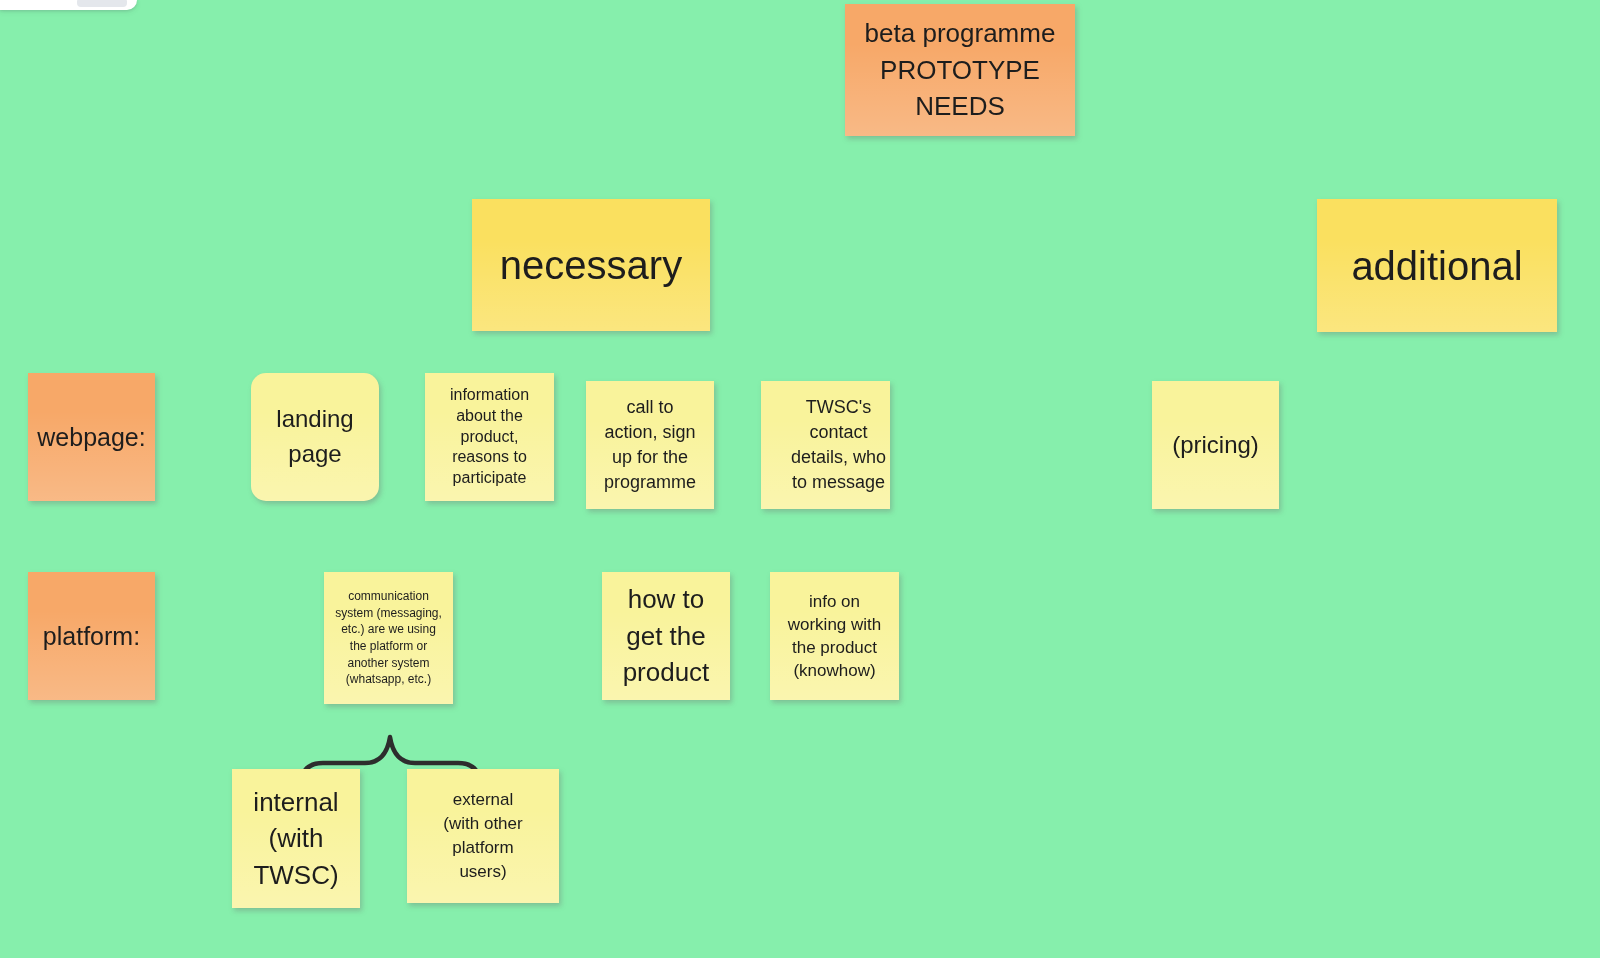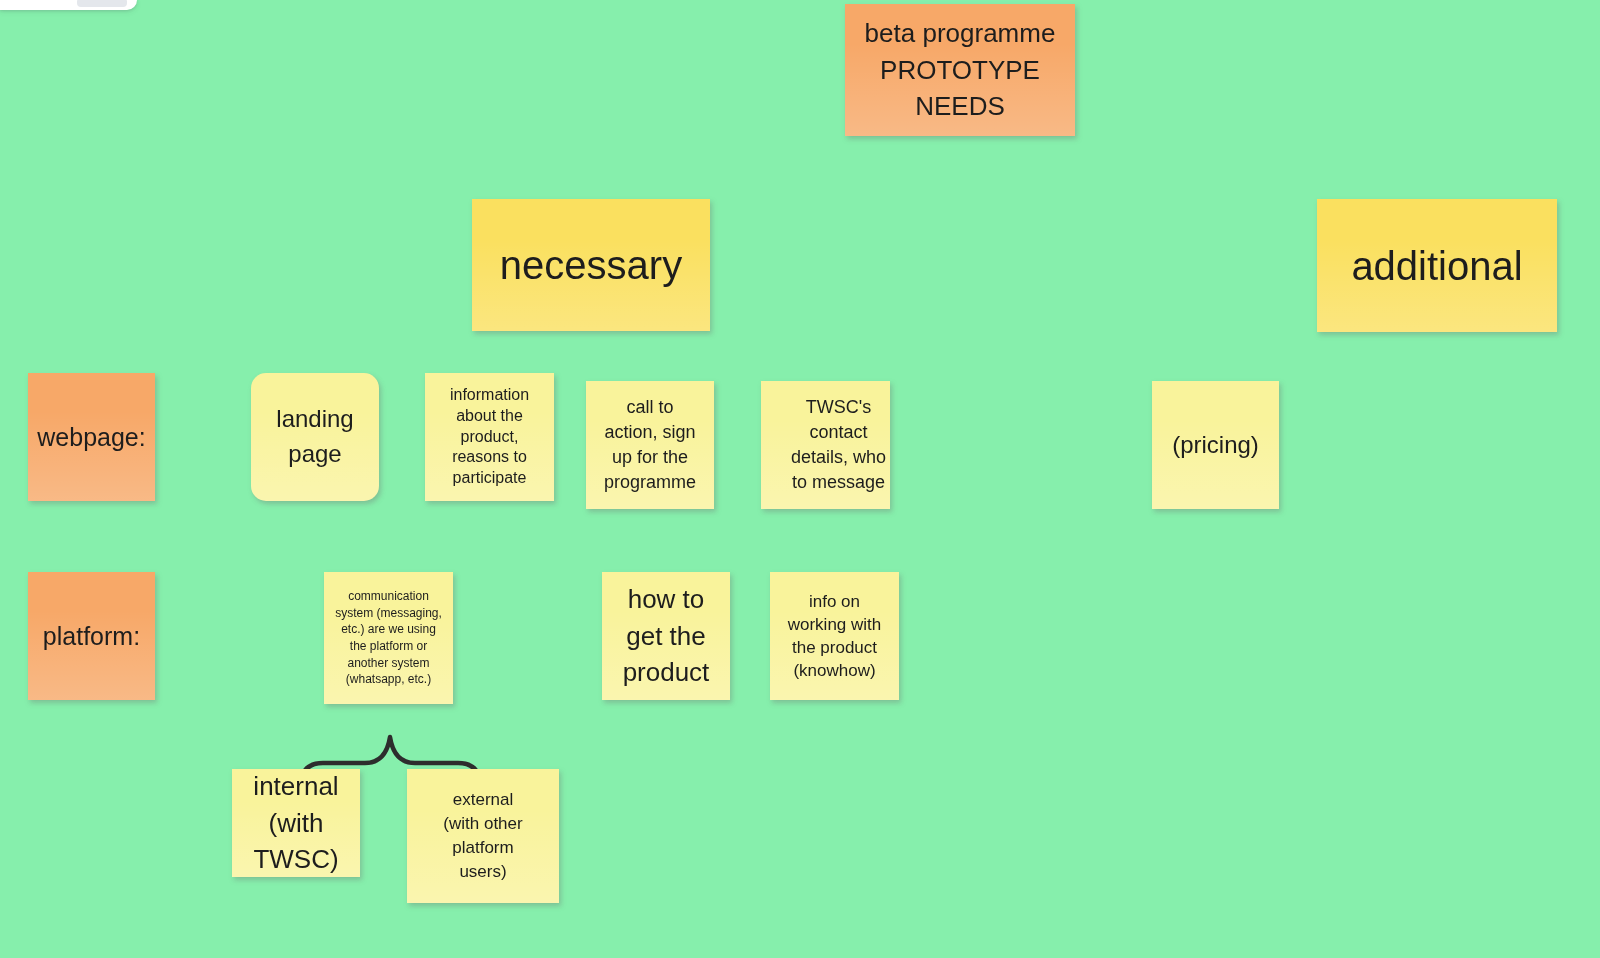--- a/index.html
+++ b/index.html
@@ -46,21 +46,21 @@
   .n-webpage       { left:28px;   top:373px; width:127px; height:128px; font-size:25px; line-height:1.3; }
   .n-landing       { left:251px;  top:373px; width:128px; height:128px; font-size:24px; line-height:1.45;border-radius:15px; }
   .n-information   { left:425px;  top:373px; width:129px; height:128px; font-size:16px; line-height:1.3; }
   .n-call          { left:586px;  top:381px; width:128px; height:128px; font-size:18px; line-height:1.38; }
   .n-twsc          { left:761px;  top:381px; width:129px; height:128px; font-size:18px; line-height:1.38;justify-content:flex-end; }
   .n-pricing       { left:1152px; top:381px; width:127px; height:128px; font-size:24px; line-height:1.3; }
   .n-platform      { left:28px;   top:572px; width:127px; height:128px; font-size:25px; line-height:1.3; }
   .n-communication { left:324px;  top:572px; width:129px; height:132px; font-size:12px; line-height:1.38; }
   .n-how           { left:602px;  top:572px; width:128px; height:128px; font-size:26px; line-height:1.4; }
   .n-infoworking   { left:761px;  top:572px; width:129px; height:128px; font-size:17px; line-height:1.36;margin-left:9px; }
-  .n-internal      { left:232px;  top:769px; width:128px; height:108px; font-size:26px; line-height:1.4; }
+  .n-internal      { left:232px;  top:769px; width:128px; height:139px; font-size:26px; line-height:1.4; }
   .n-external      { left:407px;  top:769px; width:152px; height:134px; font-size:17px; line-height:1.4; }
 
   
   .brace-svg { position:absolute; left:293px; top:728px; width:196px; height:62px; }
   .brace-path {
     fill:none; stroke:var(--brace,#2d2d2d); stroke-width:4.5;
     stroke-linecap:round; stroke-linejoin:round;
   }
 </style>
 </head>

